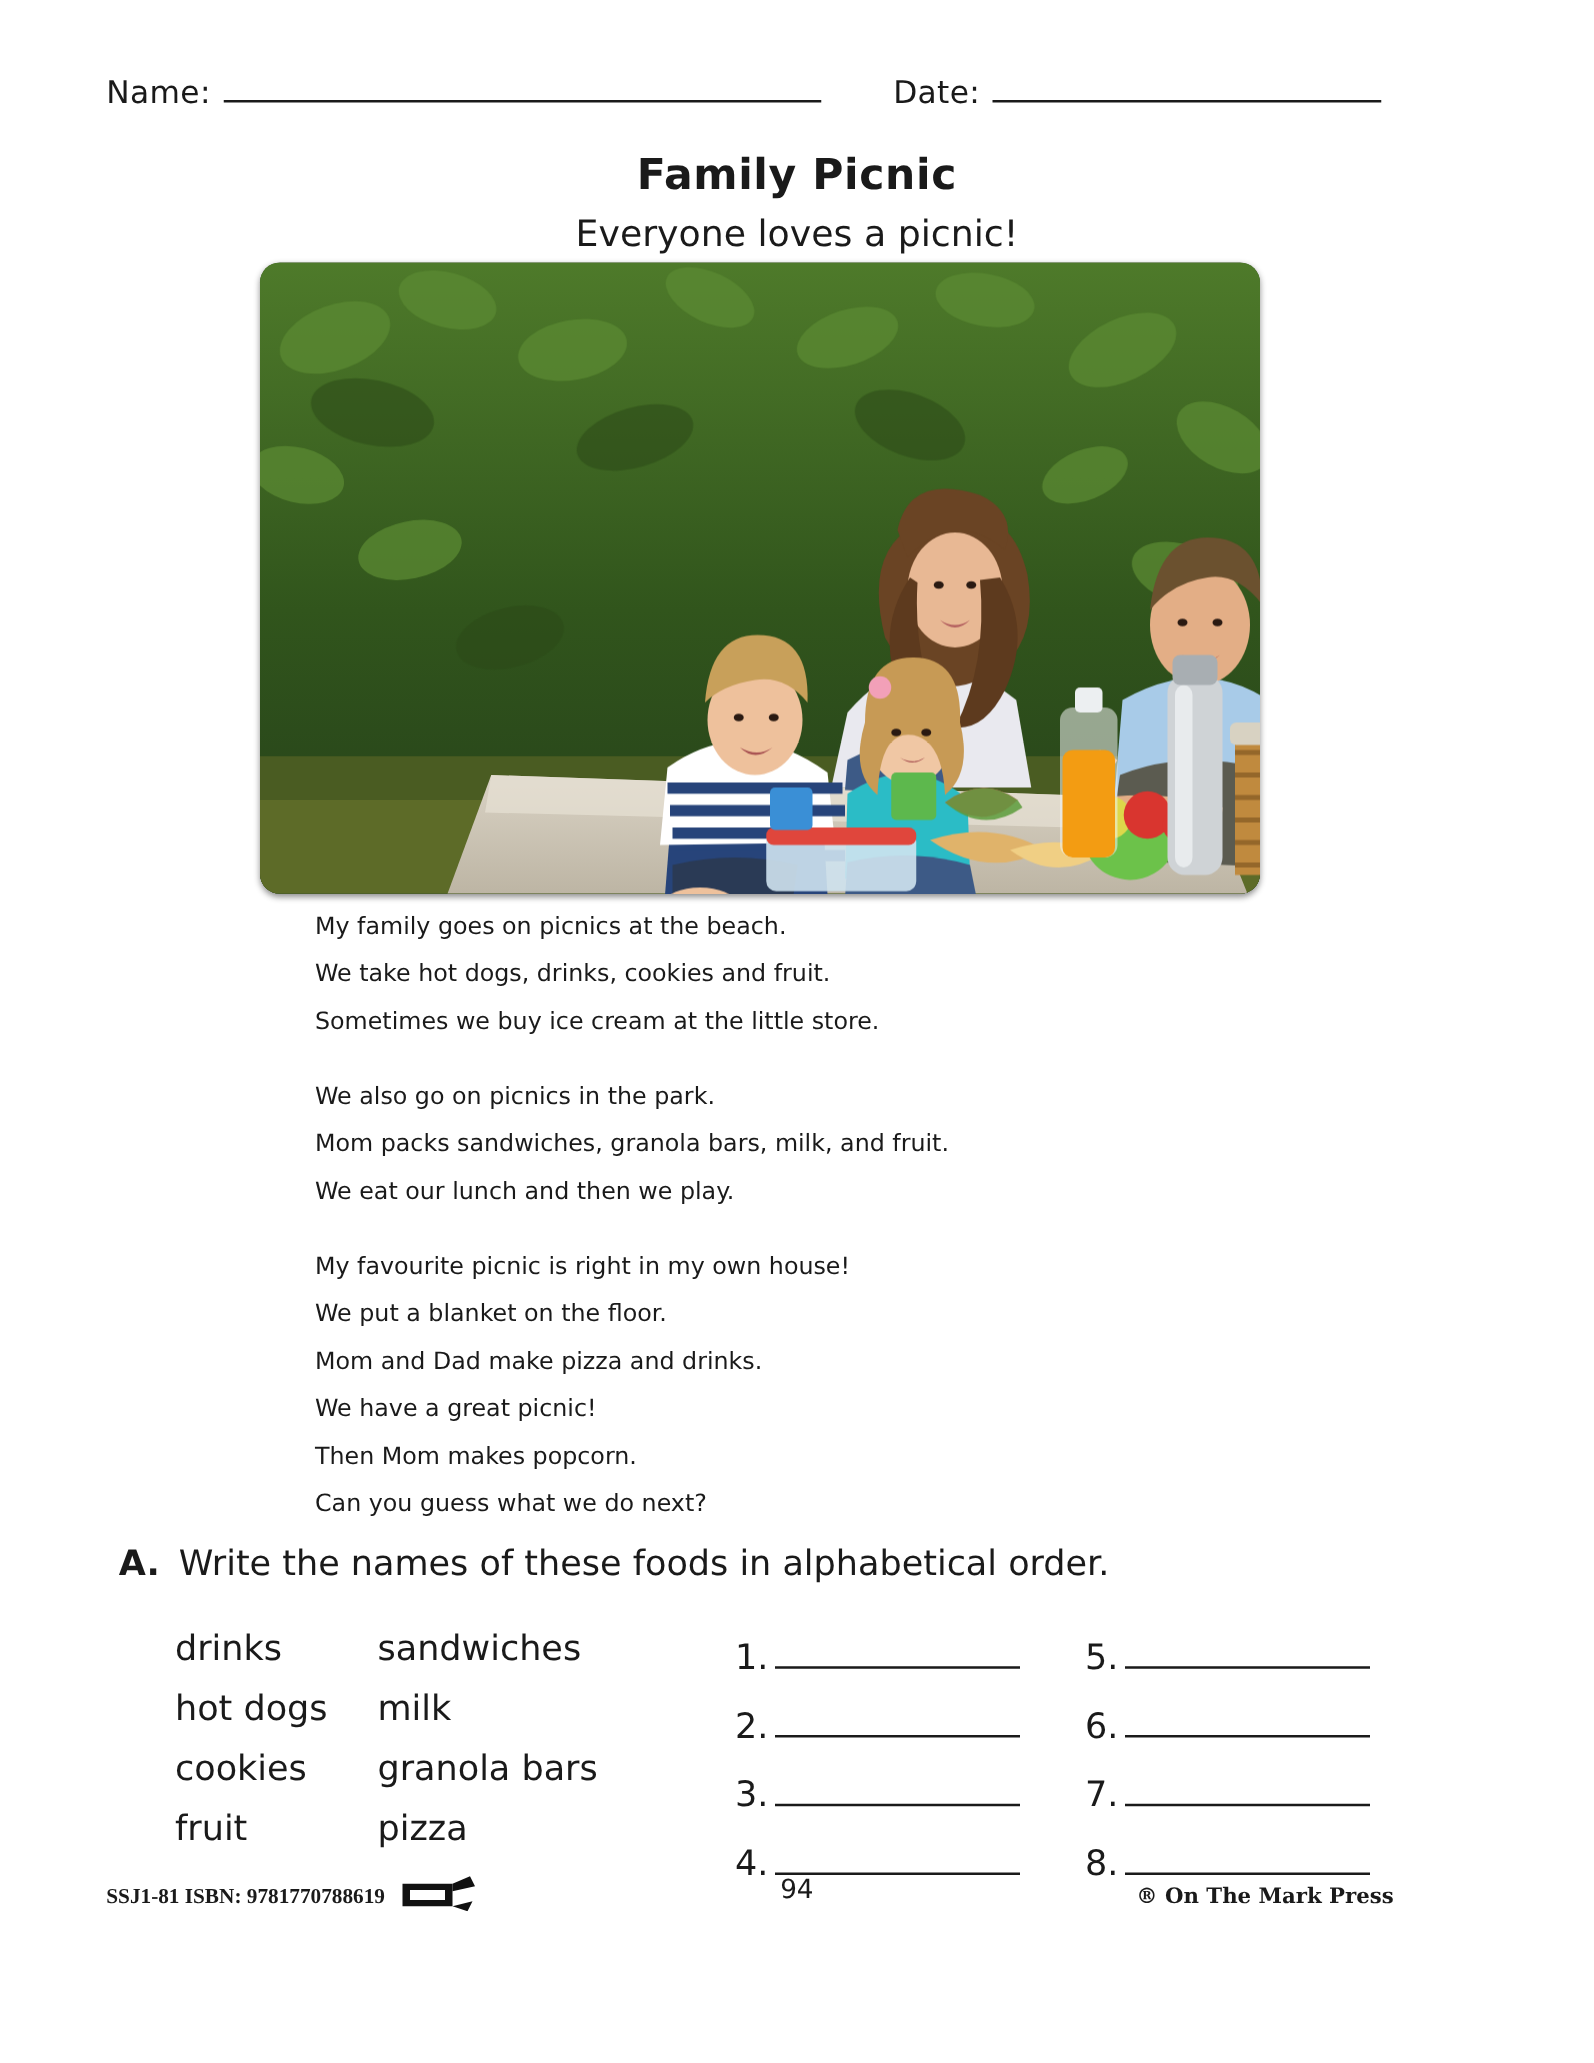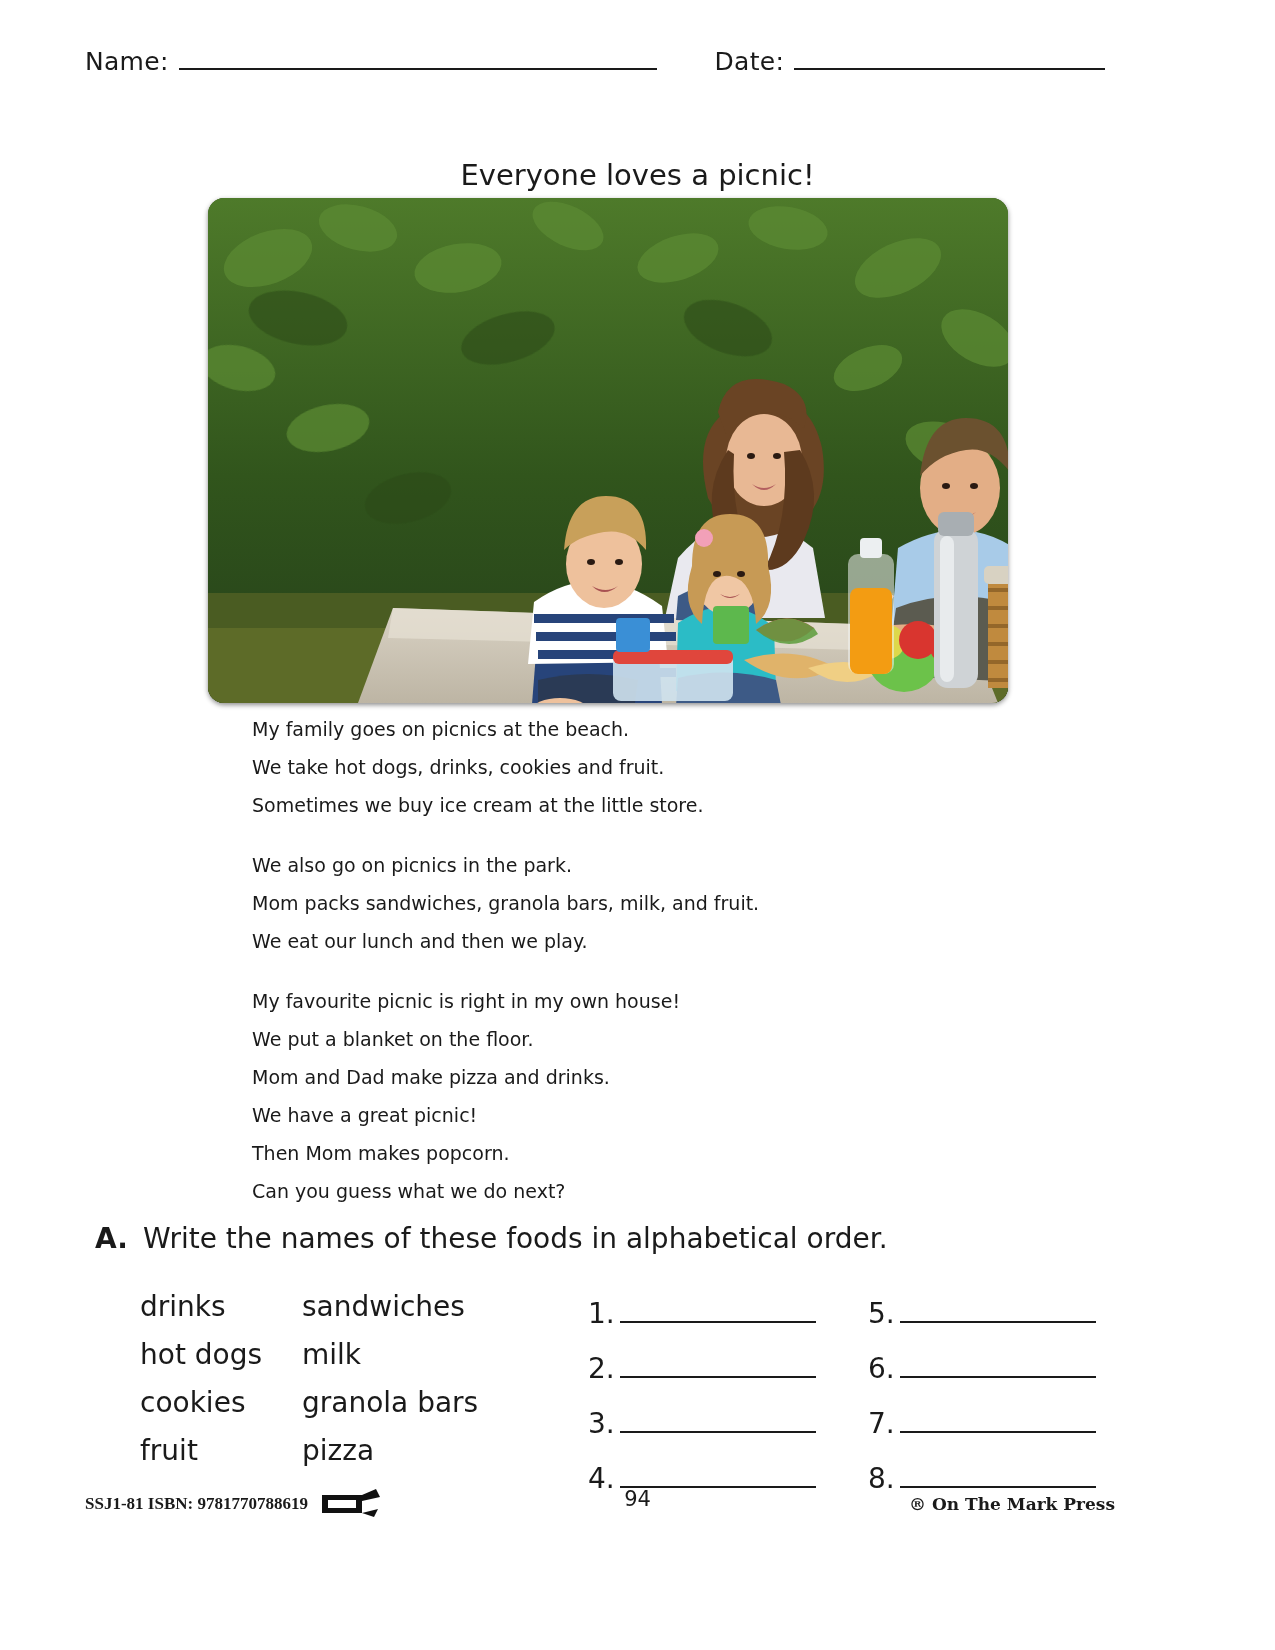--- a/index.html
+++ b/index.html
@@ -10,21 +10,21 @@
   body {
     width: 1275px;
     height: 1650px;
     position: relative;
     font-family: "DejaVu Sans", sans-serif;
     color: #1a1a1a;
     overflow: hidden;
   }
   .page {
     position: absolute;
-    left: 0; top: 0;
+    left: 0; top: 12px;
     width: 1275px;
     height: 1282px;
   }
 
   
   .header-row {
     position: absolute;
     left: 85px;
     top: 42px;
     width: 1020px;
@@ -171,20 +171,21 @@
 
 <div class="page">
 
   <div class="header-row">
     <span class="hdr-label">Name:</span>
     <span class="hdr-rule name-rule"></span>
     <span class="hdr-label date-label">Date:</span>
     <span class="hdr-rule date-rule"></span>
   </div>
 
+  <div class="title">Family Picnic</div>
   <div class="subtitle">Everyone loves a picnic!</div>
 
   <div class="photo">
     <svg viewBox="0 0 800 505" xmlns="http://www.w3.org/2000/svg">
       <defs>
         <linearGradient id="foliage" x1="0" y1="0" x2="0" y2="1">
           <stop offset="0%" stop-color="#4e7a2a"></stop>
           <stop offset="55%" stop-color="#31551c"></stop>
           <stop offset="100%" stop-color="#25401a"></stop>
         </linearGradient>

